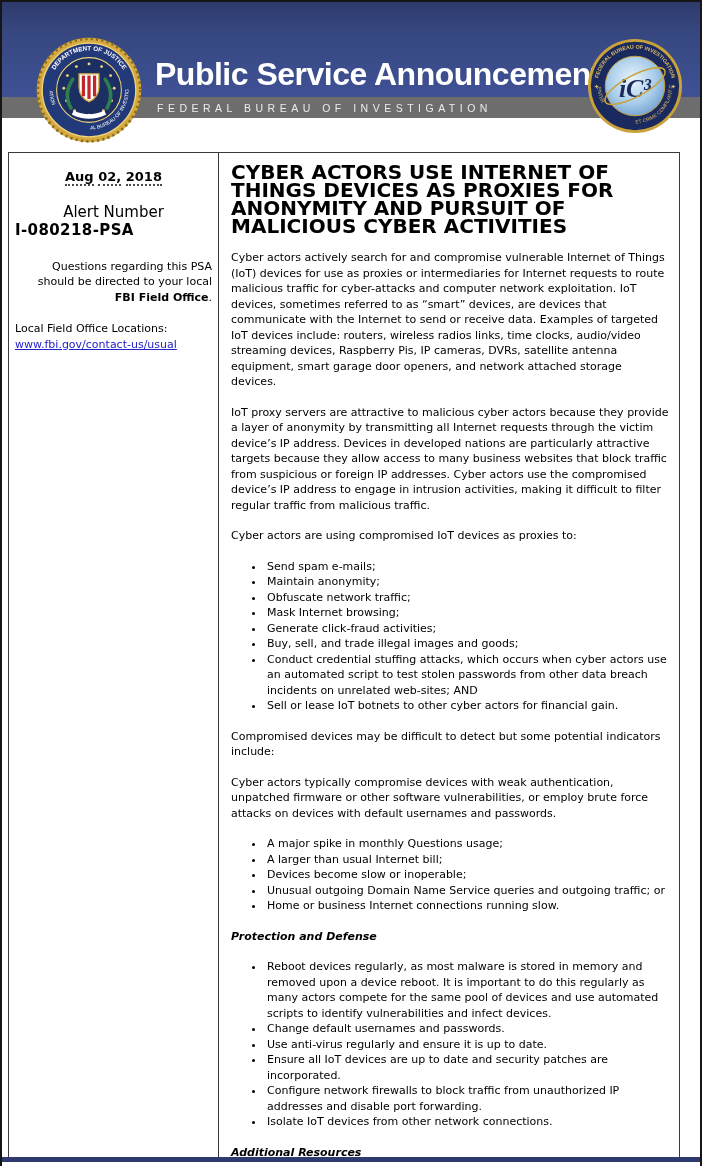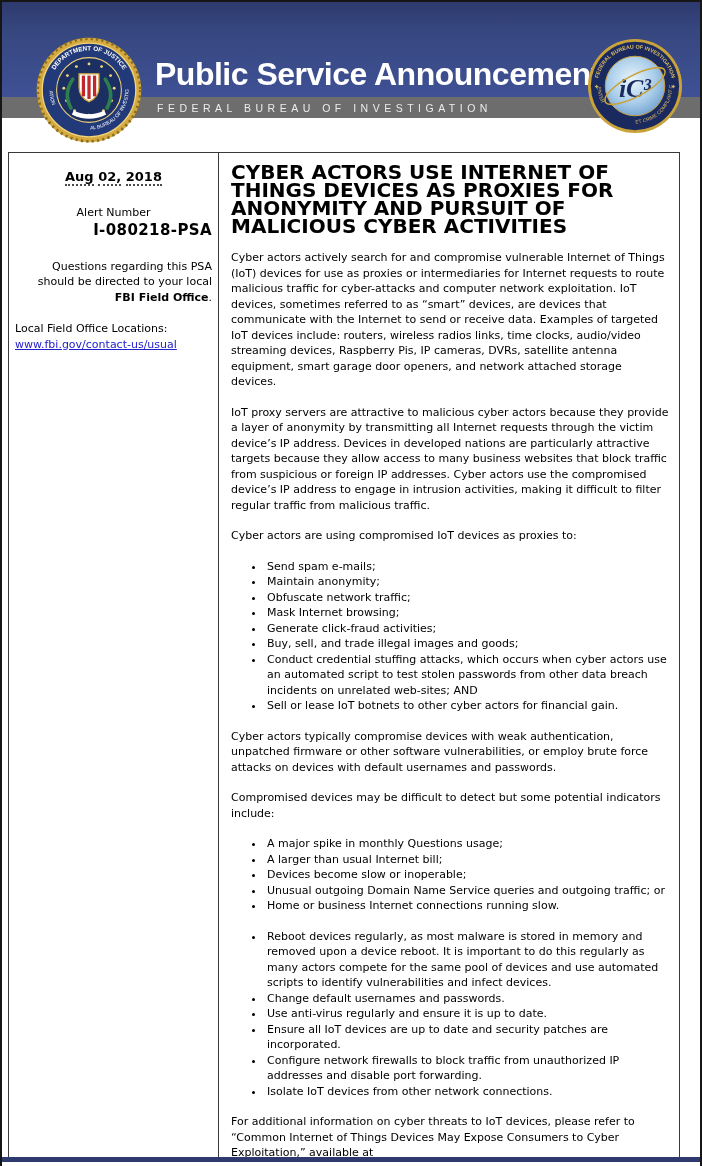--- a/index.html
+++ b/index.html
@@ -42,22 +42,22 @@
   .content-box {
     display:flex; margin:34px 20px 0 6px; height:1008px;
     border:1px solid #3a3a3a; overflow:hidden;
   }
   .sidebar {
     width:210px; flex:0 0 210px; border-right:1px solid #3a3a3a;
     padding:10px 6px 0 6px; font-size:11px; line-height:15.5px;
   }
   .side-date { text-align:center; font-size:13px; font-weight:bold; margin:6px 0 20px; }
   .spellcheck { border-bottom:2px dotted #4a4a4a; padding-bottom:0px; }
-  .alert-label { text-align:center; font-size:11px; margin-bottom:3px; }
-  .alert-number { text-align:right; font-size:15px; font-weight:bold; letter-spacing:0.4px; margin-bottom:20px; }
+  .alert-label { text-align:center; font-size:15px; margin-bottom:3px; }
+  .alert-number { text-align:left; font-size:15px; font-weight:bold; letter-spacing:0.4px; margin-bottom:20px; }
   .side-para { margin-bottom:16px;text-align:right; }
   .lnk { color:#2121cc; text-decoration:underline; cursor:pointer; word-break:break-all; }
 
   .main {
     flex:1; padding:8px 10px 0 12px;
     font-size:11px; line-height:15.5px;
   }
   .doc-title { font-size:20px; font-weight:bold; line-height:18px; margin:2px 0 15px; }
   .body-para { margin:15px 0; }
   .body-list { margin:15px 0; padding-left:34px; }
@@ -179,40 +179,42 @@
           <li>Send spam e-mails;</li>
           <li>Maintain anonymity;</li>
           <li>Obfuscate network traffic;</li>
           <li>Mask Internet browsing;</li>
           <li>Generate click-fraud activities;</li>
           <li>Buy, sell, and trade illegal images and goods;</li>
           <li>Conduct credential stuffing attacks, which occurs when cyber actors use an automated script to test stolen passwords from other data breach incidents on unrelated web-sites; AND</li>
           <li>Sell or lease IoT botnets to other cyber actors for financial gain.</li>
         </ul>
 
+      <p class="body-para">Compromised devices may be difficult to detect but some potential indicators include:</p>
       <p class="body-para">Cyber actors typically compromise devices with weak authentication, unpatched firmware or other software vulnerabilities, or employ brute force attacks on devices with default usernames and passwords.</p>
-      <p class="body-para">Compromised devices may be difficult to detect but some potential indicators include:</p>
 
       <ul class="body-list">
           <li>A major spike in monthly Questions usage;</li>
           <li>A larger than usual Internet bill;</li>
           <li>Devices become slow or inoperable;</li>
           <li>Unusual outgoing Domain Name Service queries and outgoing traffic; or</li>
           <li>Home or business Internet connections running slow.</li>
         </ul>
 
+      <h3 class="section-heading">Protection and Defense</h3>
 
       <ul class="body-list">
           <li>Reboot devices regularly, as most malware is stored in memory and removed upon a device reboot. It is important to do this regularly as many actors compete for the same pool of devices and use automated scripts to identify vulnerabilities and infect devices.</li>
           <li>Change default usernames and passwords.</li>
           <li>Use anti-virus regularly and ensure it is up to date.</li>
           <li>Ensure all IoT devices are up to date and security patches are incorporated.</li>
           <li>Configure network firewalls to block traffic from unauthorized IP addresses and disable port forwarding.</li>
           <li>Isolate IoT devices from other network connections.</li>
         </ul>
 
+      <h3 class="section-heading">Additional Resources</h3>
       <p class="body-para"><span>For additional information on cyber threats to IoT devices, please refer to “Common Internet of Things Devices May Expose Consumers to Cyber Exploitation,” available at </span></p>
 
     </main>
   </div>
 
   <div class="bottom-bar"></div>
 </div>
 
 </body></html>

